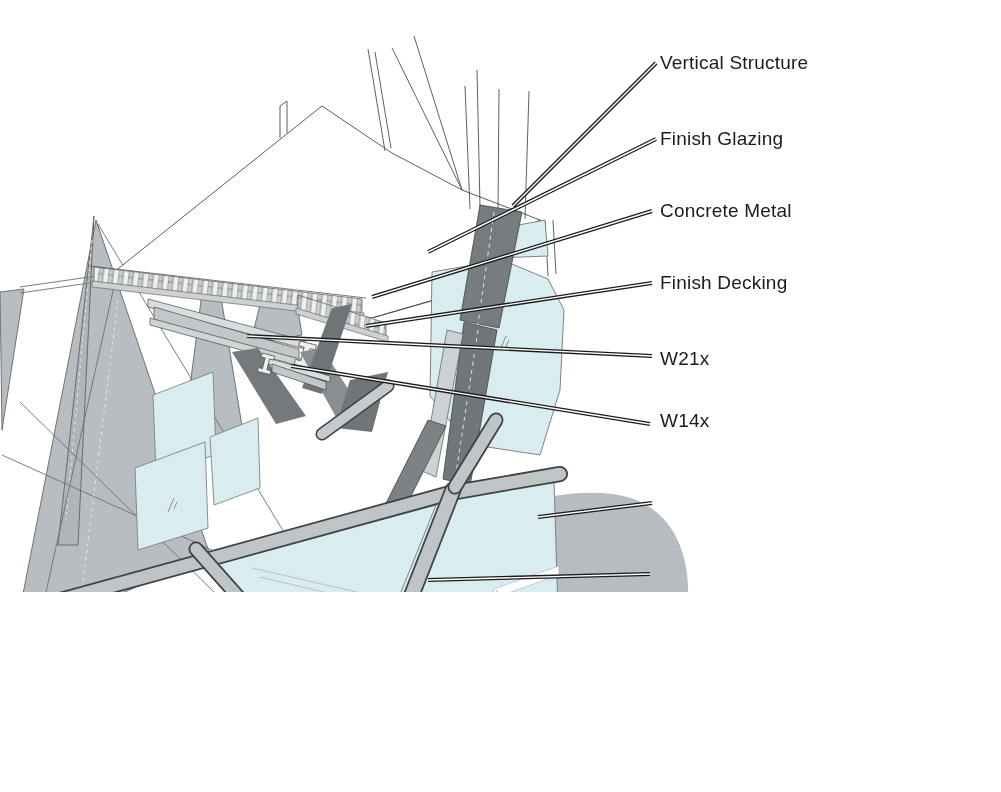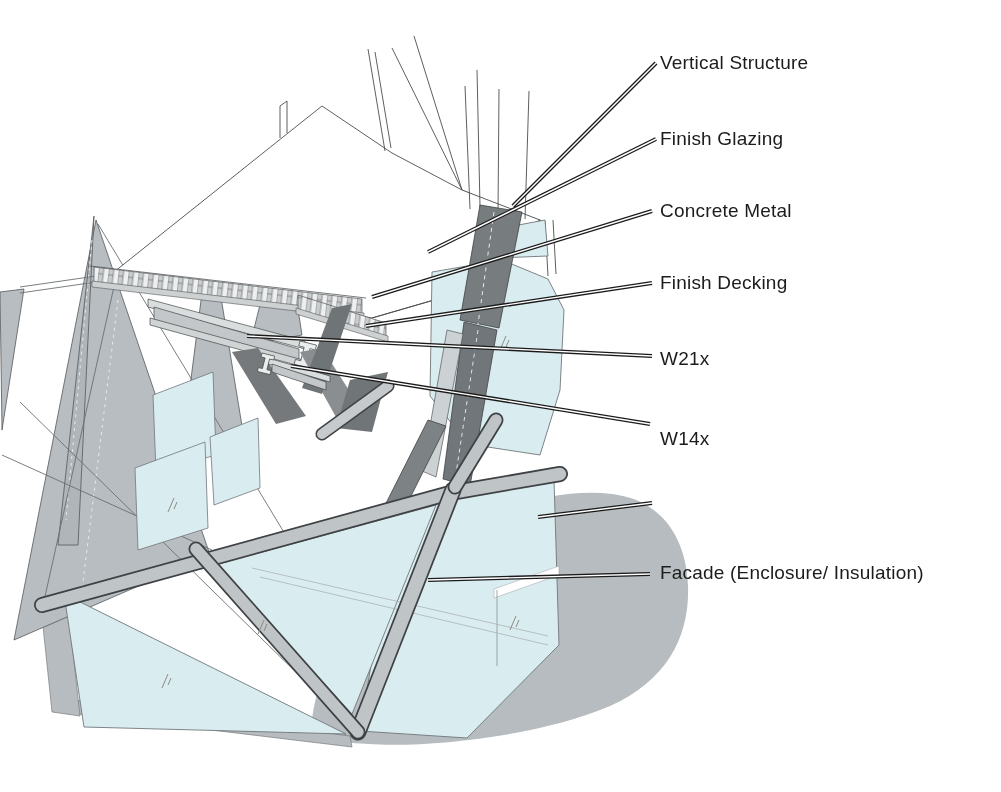--- a/index.html
+++ b/index.html
@@ -1,16 +1,16 @@
 <!DOCTYPE html>
 <html><head>
 <meta charset="utf-8">
 <style>
   html,body{margin:0;padding:0;background:#ffffff;}
-  #stage{position:relative;width:1001px;height:792px;background:#ffffff;overflow:hidden;
+  #stage{position:relative;width:1001px;height:592px;background:#ffffff;overflow:hidden;
          font-family:"Liberation Sans",sans-serif;}
   #axon{position:absolute;left:0;top:0;}
   .callout{position:absolute;left:660px;font-size:19px;font-weight:400;color:#1c1c1c;
            letter-spacing:0.2px;white-space:nowrap;line-height:22px;}
 </style>
 </head>
 <body>
 <div id="stage">
 
 <svg id="axon" width="1001" height="792" viewBox="0 0 1001 792">
@@ -196,16 +196,15 @@
       <line x1="650" y1="574" x2="428" y2="580" stroke="#ffffff" stroke-width="1.4"></line>
     </g>
   </g>
 </svg>
 
 <div class="callout" style="top:52px">Vertical Structure</div>
 <div class="callout" style="top:128px">Finish Glazing</div>
 <div class="callout" style="top:200px">Concrete Metal</div>
 <div class="callout" style="top:272px">Finish Decking</div>
 <div class="callout" style="top:348px">W21x</div>
-<div class="callout" style="top:428px">W14x</div>
-<div class="callout" style="top:562px">Facade (Enclosure/ Insulation)</div>
+<div class="callout" style="top:410px">W14x</div>
 
 </div>
 
 </body></html>

